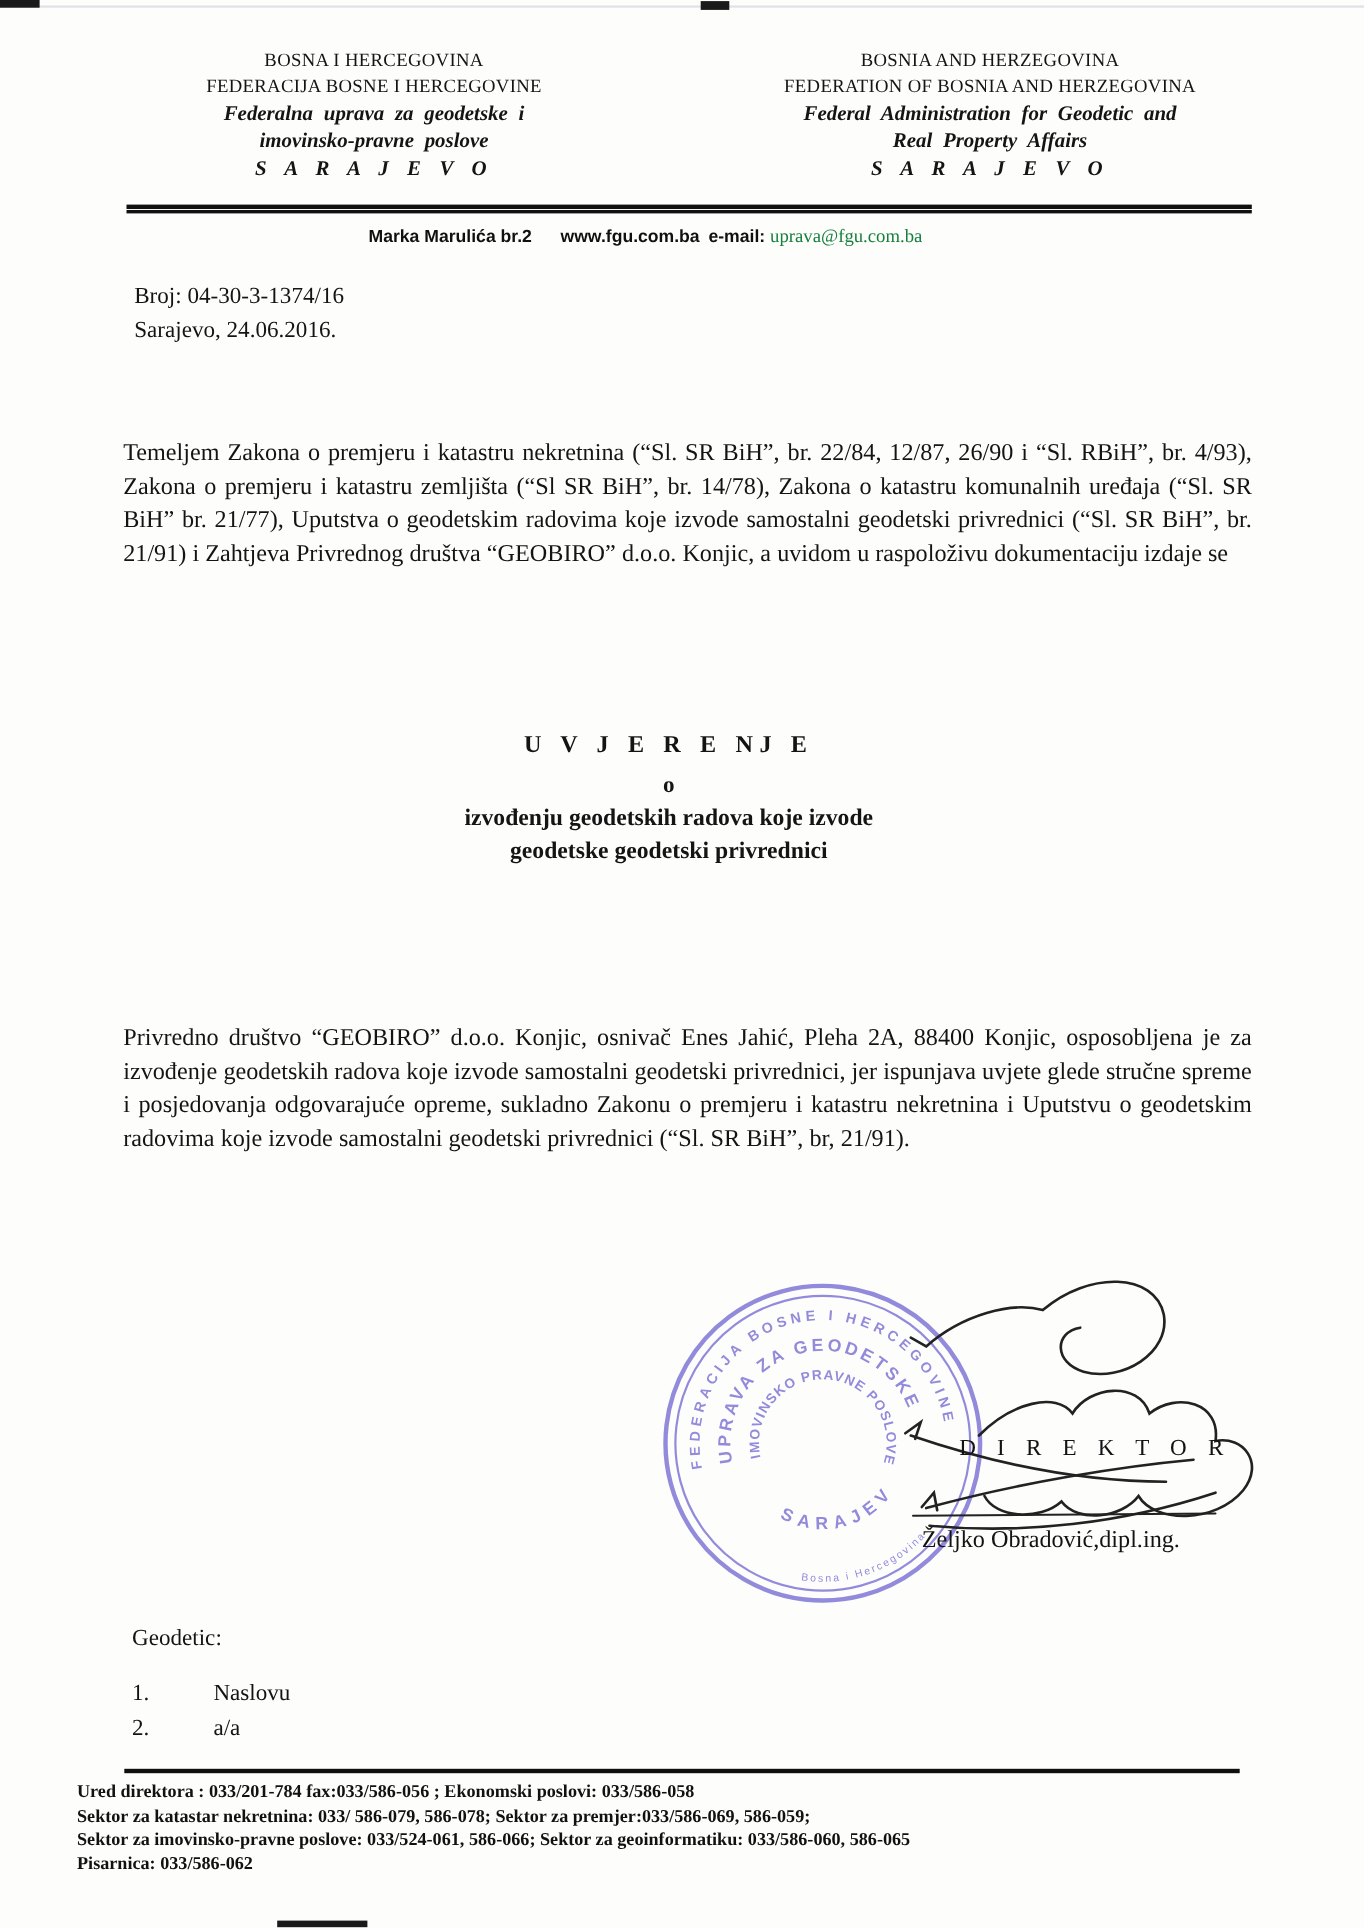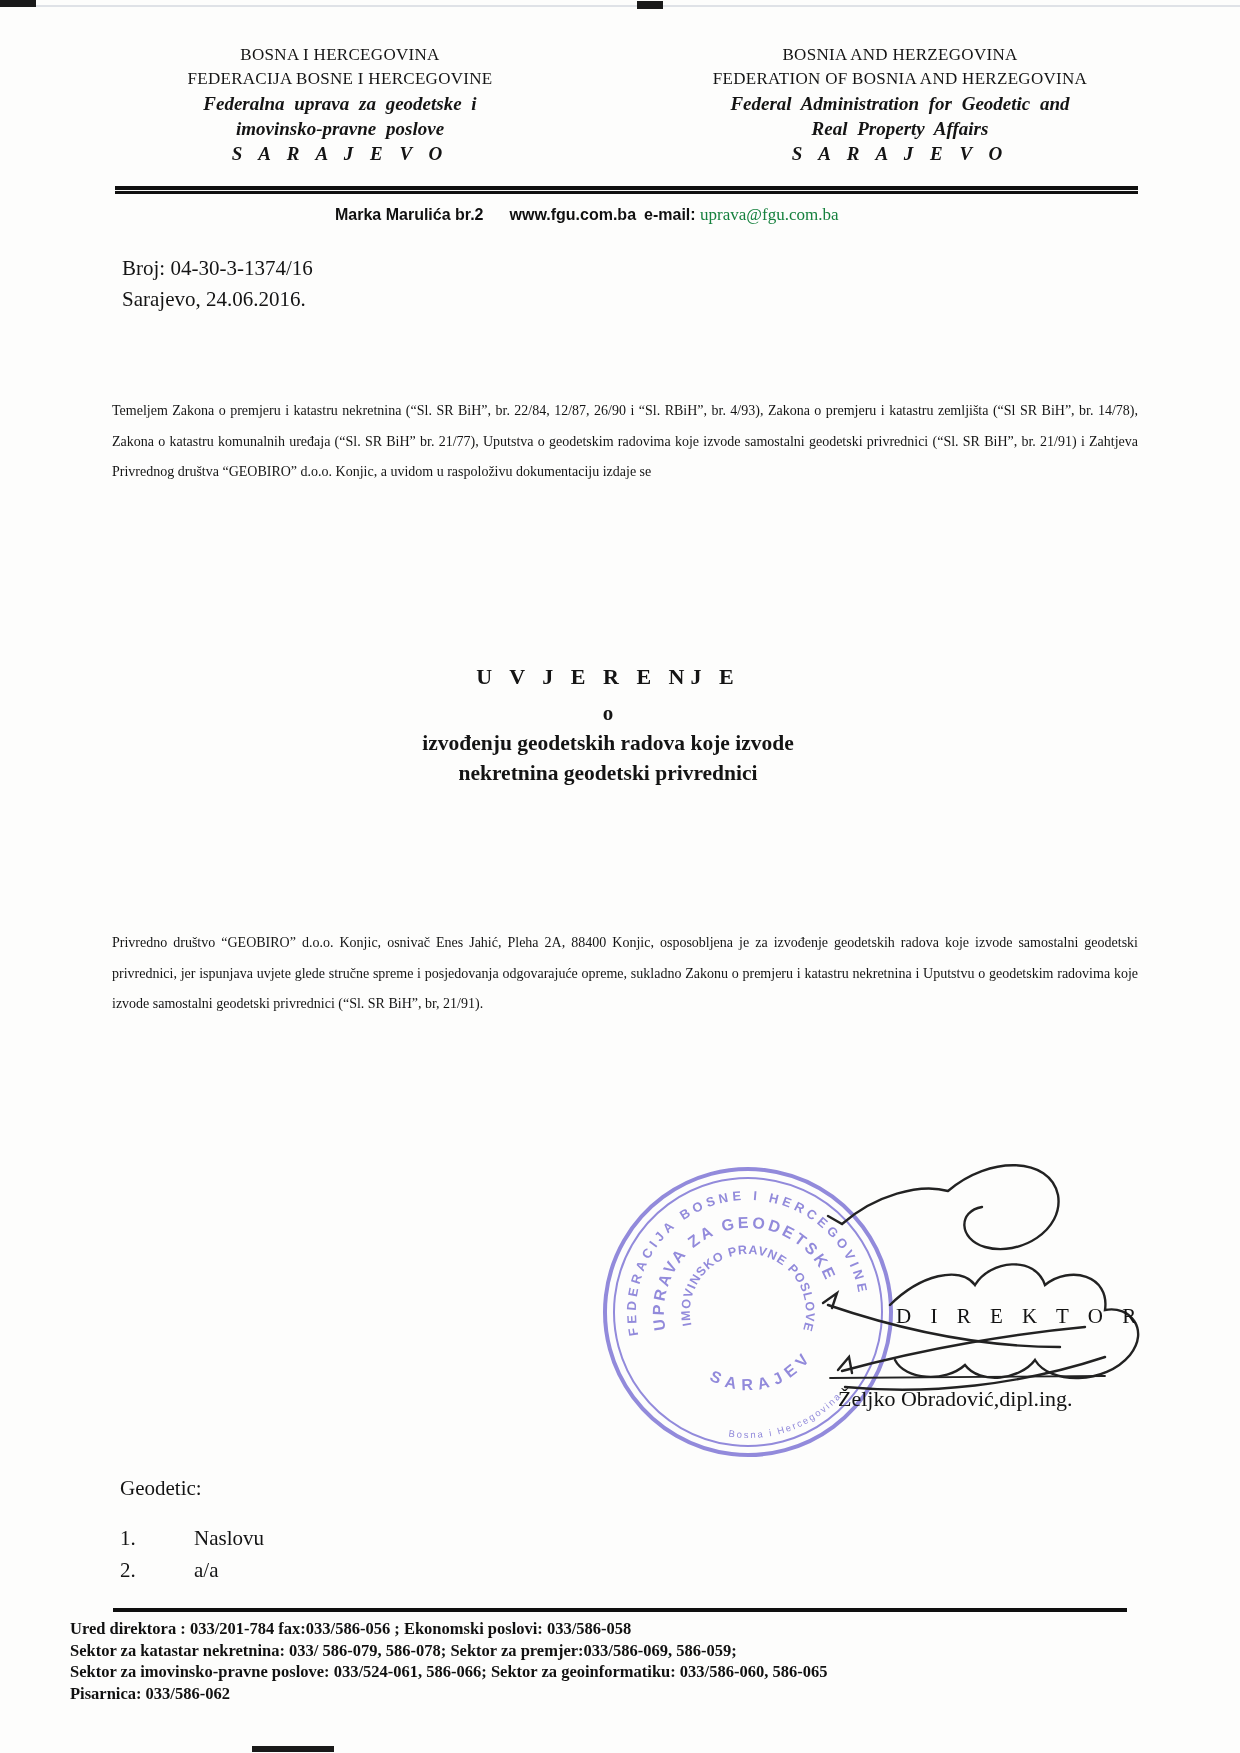--- a/index.html
+++ b/index.html
@@ -32,32 +32,32 @@
   .addr-line{position:absolute;left:335px;top:205px;font-family:"Liberation Sans",sans-serif;font-size:16px;font-weight:600;color:#101010;white-space:nowrap;}
   .addr-line .gap{display:inline-block;width:26px;}
   .addr-line .gap-s{display:inline-block;width:8px;}
   .addr-line .email{font-family:"Liberation Serif",serif;font-weight:400;font-size:17px;color:#15803d;}
 
   .meta-no{position:absolute;left:122px;top:256px;font-size:21px;}
   .meta-date{position:absolute;left:122px;top:287px;font-size:21px;}
 
   .para{
     position:absolute;left:112px;width:1026px;
-    font-size:14px;line-height:30.5px;
+    font-size:22px;line-height:30.5px;
     text-align:justify;
   }
   #intro-para{top:396px;}
   #body-para{top:928px;}
 
   .title-block{position:absolute;left:108px;top:664px;width:1000px;text-align:center;}
   .title-main{font-size:22px;font-weight:bold;letter-spacing:6px;}
   .title-o{font-size:21px;font-weight:bold;margin-top:11px;}
   .title-sub{font-size:21.5px;font-weight:bold;margin-top:5px;}
 
-  .direktor{position:absolute;left:896px;top:1304px;font-size:21px;letter-spacing:7px;color:#131313;}
+  .direktor{position:absolute;left:872px;top:1304px;font-size:21px;letter-spacing:7px;color:#131313;}
   .sig-name{position:absolute;left:838px;top:1386px;font-size:22px;color:#131313;}
 
   .dostaviti{position:absolute;left:120px;top:1476px;font-size:21px;}
   .dist-row{position:absolute;left:120px;font-size:21px;}
   .dist-row .num{display:inline-block;width:74px;}
   #dist-row-1{top:1526px;}
   #dist-row-2{top:1558px;}
 
   .footer-rule{position:absolute;left:113px;top:1608px;width:1014px;height:4px;background:#0f0f0f;}
   .footer-lines{
@@ -99,21 +99,21 @@
 
 <div class="meta-no">Broj: 04-30-3-1374/16</div>
 <div class="meta-date">Sarajevo, 24.06.2016.</div>
 
 <div class="para" id="intro-para">Temeljem Zakona o premjeru i katastru nekretnina (“Sl. SR BiH”, br. 22/84, 12/87, 26/90 i “Sl. RBiH”, br. 4/93), Zakona o premjeru i katastru zemljišta (“Sl SR BiH”, br. 14/78), Zakona o katastru komunalnih uređaja (“Sl. SR BiH” br. 21/77), Uputstva o geodetskim radovima koje izvode samostalni geodetski privrednici (“Sl. SR BiH”, br. 21/91) i Zahtjeva Privrednog društva “GEOBIRO” d.o.o. Konjic, a uvidom u raspoloživu dokumentaciju izdaje se</div>
 
 <div class="title-block">
   <div class="title-main">U V J E R E NJ E</div>
   <div class="title-o">o</div>
   <div class="title-sub">izvođenju geodetskih radova koje izvode</div>
-  <div class="title-sub">nekretnina geodetski privrednici</div>
+  <div class="title-sub">geodetske geodetski privrednici</div>
 </div>
 
 <div class="para" id="body-para">Privredno društvo “GEOBIRO” d.o.o. Konjic, osnivač Enes Jahić, Pleha 2A, 88400 Konjic, osposobljena je za izvođenje geodetskih radova koje izvode samostalni geodetski privrednici, jer ispunjava uvjete glede stručne spreme i posjedovanja odgovarajuće opreme, sukladno Zakonu o premjeru i katastru nekretnina i Uputstvu o geodetskim radovima koje izvode samostalni geodetski privrednici (“Sl. SR BiH”, br, 21/91).</div>
 
 <svg class="stamp-svg" width="420" height="420" viewBox="0 0 420 420">
   <g transform="rotate(-15 210 210)" stroke="none" fill="#7b72d4" opacity="0.82">
     <circle cx="210" cy="210" r="143" fill="none" stroke="#7b72d4" stroke-width="4"></circle>
     <circle cx="210" cy="210" r="134" fill="none" stroke="#7b72d4" stroke-width="2"></circle>
     <defs>
       <path id="arcOuter" d="M 98,210 A 112,112 0 1,1 322,210 A 112,112 0 1,1 98,210"></path>

